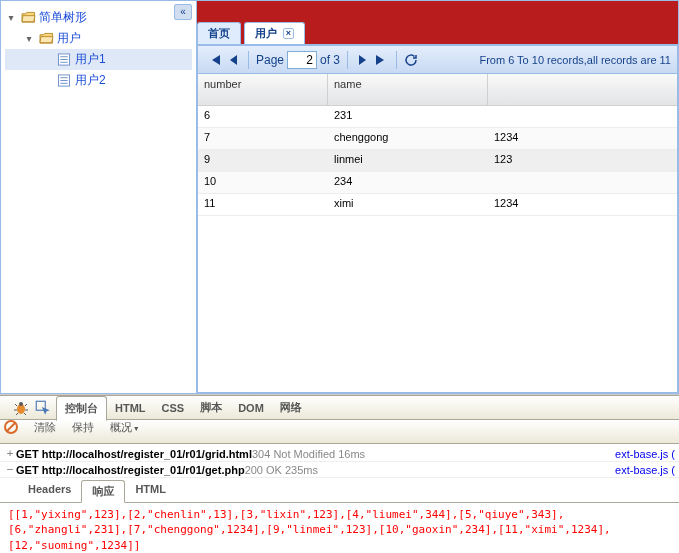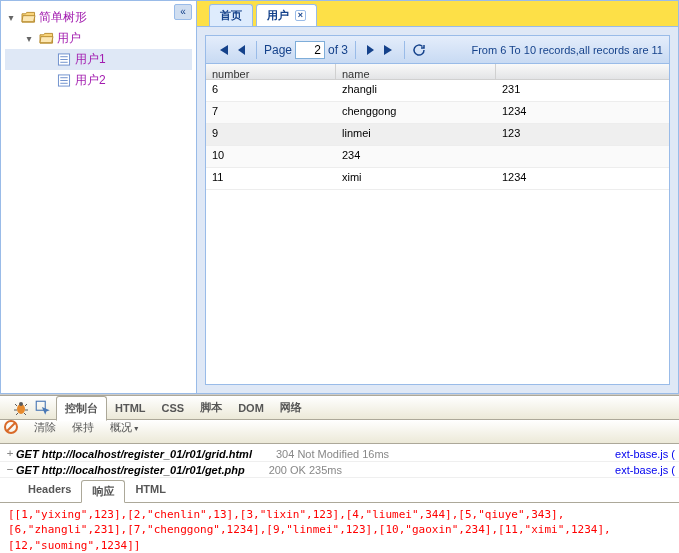--- a/index.html
+++ b/index.html
@@ -9,45 +9,45 @@
 
 
 .tree-panel { width: 197px; border: 1px solid #99BBE8; background: #fff; position: relative; }
 .tree-collapse { position: absolute; top: 3px; right: 4px; width: 18px; height: 16px; background: #D0DEF0; border: 1px solid #99BBE8; text-align: center; font-size: 10px; color: #15428B; line-height: 14px; cursor: pointer; border-radius: 2px; }
 .tree-body { padding: 6px 4px; }
 .tree-node { display: flex; align-items: center; padding: 2px 0; }
 .tree-toggle { width: 12px; text-align: center; color: #666; font-size: 10px; cursor: pointer; }
 .tree-icon { width: 16px; height: 16px; margin: 0 3px; display: inline-flex; align-items: center; justify-content: center; }
 .folder-icon svg { width: 15px; height: 13px; }
 .leaf-icon svg { width: 14px; height: 13px; }
-.tree-label { color: #a21caf; }
+.tree-label { color: #1d4ed8; }
 .tree-indent1 { padding-left: 18px; }
 .tree-indent2 { padding-left: 36px; }
 .tree-selected { background: #DFE8F6; }
 
 
 .main-panel { flex: 1; border: 1px solid #99BBE8; border-left: none; background: #DFE8F6; display: flex; flex-direction: column; }
-.tab-strip { height: 26px; display: flex; align-items: flex-end; padding: 2px 4px 0 12px; background: #fde047; border-bottom: 1px solid #99BBE8; }
+.tab-strip { height: 44px; display: flex; align-items: flex-end; padding: 2px 4px 0 0; background: #b91c1c; border-bottom: 1px solid #99BBE8; }
 .tab { background: #DEECFD; border: 1px solid #99BBE8; border-bottom: none; padding: 3px 10px; margin-right: 3px; border-radius: 3px 3px 0 0; color: #15428B; font-weight: bold; font-size: 11px; display: flex; align-items: center; cursor: pointer; }
 .tab.active { background: #fff; }
 .tab-close { margin-left: 6px; color: #15428B; font-size: 9px; border: 1px solid #99BBE8; width: 11px; height: 11px; line-height: 9px; text-align: center; border-radius: 2px; }
 
-.content-wrap { flex: 1; padding: 8px; }
+.content-wrap { flex: 1; }
 .grid-panel { border: 1px solid #99BBE8; background: #fff; height: 100%; display: flex; flex-direction: column; }
 
 .toolbar { height: 28px; background: linear-gradient(#E4EDFB,#C8DAF3); border-bottom: 1px solid #99BBE8; display: flex; align-items: center; padding: 0 6px; }
 .tb-btn { width: 16px; height: 16px; margin: 0 2px; display: inline-flex; align-items: center; justify-content: center; cursor: pointer; color: #15428B; }
 .tb-btn svg { width: 14px; height: 14px; }
 .tb-sep { width: 1px; height: 18px; background: #99BBE8; margin: 0 4px; }
 .page-text { color: #15428B; margin: 0 3px; }
 .page-input { width: 30px; height: 18px; border: 1px solid #7EADD9; text-align: right; padding: 0 3px; font-size: 12px; }
 .tb-spacer { flex: 1; }
 .tb-info { color: #15428B; font-size: 11px; }
 
-.grid-header { display: flex; height: 16px; background: linear-gradient(#F9F9F9,#E3E4E6); border-bottom: 1px solid #D0D0D0; }
+.grid-header { display: flex; height: 32px; background: linear-gradient(#F9F9F9,#E3E4E6); border-bottom: 1px solid #D0D0D0; }
 .grid-header > div { border-right: 1px solid #D0D0D0; padding: 4px 6px; color: #333; font-size: 11px; }
 .col-num { width: 130px; }
 .col-name { width: 160px; }
 .col-pwd { flex: 1; }
 
 .grid-body { flex: 1; }
 .grid-row { display: flex; height: 22px; border-bottom: 1px solid #EDEDED; }
 .grid-row:nth-child(even) { background: #FAFAFA; }
 .grid-row.sel { background: #EFEFEF; }
 .grid-row > div { padding: 3px 6px; color: #000; font-size: 11px; }
@@ -64,22 +64,22 @@
 .dt-subbar { height: 24px; border-bottom: 1px solid #ACA899; background: linear-gradient(#fff,#ECE9D8); display: flex; padding: 0 4px; }
 .dt-stop { width: 14px; height: 14px; border: 2px solid #D96A29; border-radius: 50%; position: relative; margin-right: 8px; }
 .dt-stop::after { content: ""; position: absolute; width: 12px; height: 2px; background: #D96A29; top: 4px; left: -1px; transform: rotate(-45deg); }
 .dt-sub { padding: 0 8px; color: #565656; cursor: pointer; }
 .dt-sub.dd::after { content: " ▾"; font-size: 8px; }
 
 .dt-log { padding: 2px 0; }
 .dt-line { display: flex; align-items: center; padding: 1px 4px; border-bottom: 1px solid #EFEFEF; }
 .dt-exp { width: 12px; font-family: monospace; color: #888; text-align: center; cursor: pointer; }
 .dt-req { flex: 1; }
-.dt-req b { color: #000; font-weight: bold; font-style: italic; }
-.dt-status { color: #888; margin-left: 24px; }
+.dt-req b { color: #000; font-weight: bold; }
+.dt-status { color: #888; margin-left: 0; }
 .dt-file { color: #0000EE; margin-left: auto; }
 
 .dt-resp-tabs { display: flex; padding: 2px 12px 0 18px; border-bottom: 1px solid #ACA899; }
 .dt-resp-tab { padding: 3px 10px; color: #565656; font-weight: bold; cursor: pointer; }
 .dt-resp-tab.active { background: #fff; border: 1px solid #ACA899; border-bottom: 1px solid #fff; border-radius: 3px 3px 0 0; margin-bottom: -1px; }
 
 .dt-body { padding: 4px 8px; font-family: Monaco, Consolas, monospace; font-size: 11px; color: #FF0000; line-height: 1.4; }
 </style>
 </head>
 <body>
@@ -182,21 +182,20 @@
           <span class="tb-spacer"></span>
           <span class="tb-info">From 6 To 10 records,all records are 11</span>
         </div>
         <div class="grid-header">
           <div class="col-num">number</div>
           <div class="col-name">name</div>
         </div>
         <div class="grid-body">
           <div class="grid-row">
               <div class="col-num">6</div>
-              <div class="col-name">zhangli</div>
               <div class="col-pwd">231</div>
             </div>
           <div class="grid-row">
               <div class="col-num">7</div>
               <div class="col-name">chenggong</div>
               <div class="col-pwd">1234</div>
             </div>
           <div class="grid-row sel">
               <div class="col-num">9</div>
               <div class="col-name">linmei</div>

